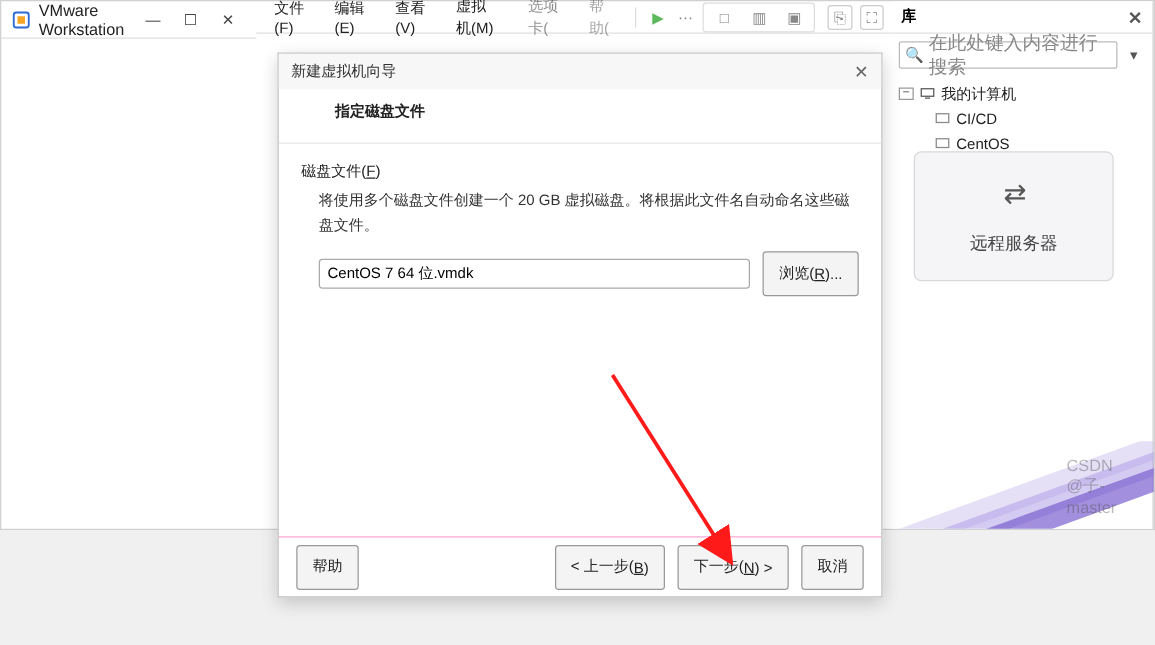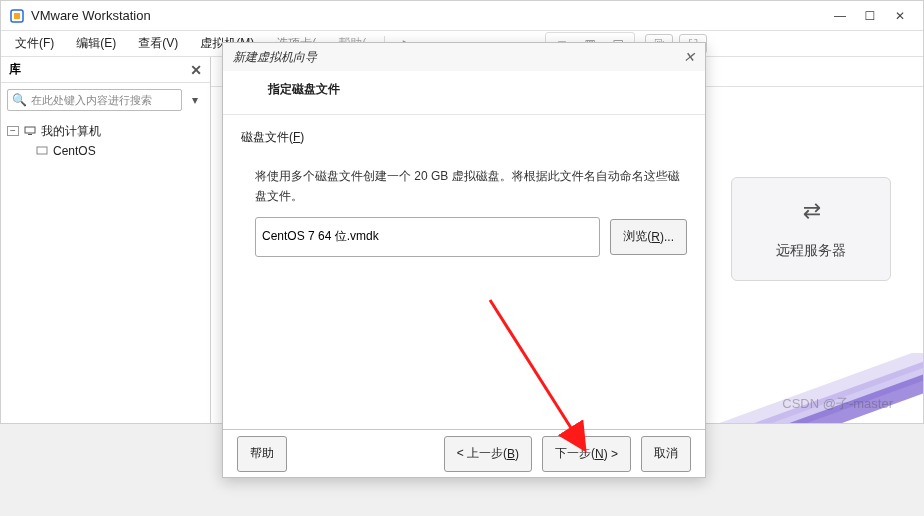--- a/index.html
+++ b/index.html
@@ -1,19 +1,19 @@
 <!DOCTYPE html>
 <html><head>
 <meta charset="utf-8">
 <style>
 * { box-sizing: border-box; margin: 0; padding: 0; font-family: "Microsoft YaHei", "Segoe UI", sans-serif; font-size: 12px; }
 body { width: 924px; height: 516px; background: #f0f0f0; overflow: hidden; position: relative; }
 
 
-.main-window { width: 924px; height: 424px; background: #fff; border: 1px solid #d0d0d0; display: flex; flex-direction: column; }
+.main-window { width: 924px; height: 424px; background: #fff; border: 1px solid #d0d0d0; display: flex; flex-direction: row; }
 
 
 .title-bar { height: 30px; display: flex; align-items: center; padding: 0 8px; border-bottom: 1px solid #e0e0e0; }
 .title-bar .app-icon { width: 16px; height: 16px; margin-right: 6px; display: inline-flex; align-items: center; justify-content: center; }
 .title-bar .title { flex: 1; font-size: 13px; color: #222; }
 .title-bar .win-btn { width: 30px; height: 20px; display: inline-flex; align-items: center; justify-content: center; color: #444; cursor: default; }
 
 
 .menu-bar { height: 26px; display: flex; align-items: center; padding: 0 4px; border-bottom: 1px solid #e0e0e0; gap: 2px; }
 .menu-item { padding: 3px 10px; color: #222; }
@@ -48,32 +48,32 @@
 
 .deco { position: absolute; right: 0; bottom: 0; width: 260px; height: 70px; overflow: hidden; pointer-events: none; }
 .deco .stripe { position: absolute; width: 300px; height: 18px; background: #7a5fcf; opacity: 0.5; transform: rotate(-20deg); }
 .deco .s1 { bottom: -10px; right: -40px; opacity: 0.7; }
 .deco .s2 { bottom: 10px; right: -60px; background: #a997e6; }
 .deco .s3 { bottom: 30px; right: -80px; background: #cdc2f0; opacity: .5; }
 .watermark { position: absolute; right: 30px; bottom: 10px; color: rgba(80,80,80,.4); font-size: 13px; }
 
 
 .modal { position: absolute; left: 222px; top: 42px; width: 484px; height: 436px; background: #fff; border: 1px solid #bfbfbf; box-shadow: 0 4px 14px rgba(0,0,0,.2); display: flex; flex-direction: column; }
-.modal-title { height: 28px; display: flex; align-items: center; padding: 0 10px; background: #f7f7f7; font-style: italic; }
+.modal-title { height: 28px; display: flex; align-items: center; padding: 0 10px; background: #f7f7f7; }
 .modal-title .t { flex: 1; color: #333; }
 .modal-title .x { color: #666; font-size: 14px; }
 .modal-head { padding: 10px 20px 12px; border-bottom: 1px solid #e6e6e6; }
 .modal-head .h1 { font-weight: bold; color: #222; font-size: 12px; margin-bottom: 4px; margin-left: 25px; }
 .modal-head .h2 { color: #333; padding-left: 12px; }
 .modal-body { flex: 1; padding: 14px 18px; }
-.modal-body .section-label { color: #222; margin-bottom: 20px; }
+.modal-body .section-label { color: #222; margin-bottom: 4px; }
 .modal-body .section-label u { text-decoration: underline; }
 .modal-body .desc { color: #333; line-height: 1.7; padding-left: 14px; margin-bottom: 10px; }
 .input-row { display: flex; gap: 10px; padding-left: 14px; align-items: center; }
-.input-row input { flex: 1; height: 40px; border: 1px solid #aaa; border-radius: 3px; padding: 0 6px; font-size: 12px; }
+.input-row input { flex: 1; height: 24px; border: 1px solid #aaa; border-radius: 3px; padding: 0 6px; font-size: 12px; }
 .btn { height: 36px; border: 1px solid #999; border-radius: 3px; background: #f4f4f4; padding: 0 12px; cursor: default; color: #222; display: inline-flex; align-items: center; }
 .modal-footer { height: 48px; border-top: 1px solid #f9a8d4; display: flex; align-items: center; padding: 0 14px; gap: 10px; }
 .modal-footer .spacer { flex: 1; }
 
 
 .arrow-svg { position: absolute; left: 470px; top: 280px; pointer-events: none; }
 </style>
 </head>
 <body>
 
@@ -115,34 +115,42 @@
   <div class="body">
 
     <div class="sidebar">
       <div class="sidebar-header">
         <span>库</span>
         <span class="close">✕</span>
       </div>
       <div class="sidebar-search">
         <div class="search-box">
           <span class="glass">🔍</span>
-          <span style="font-size:11px;">在此处键入内容进行搜索</span>
+          <span style="font-size:15px;">在此处键入内容进行搜索</span>
         </div>
         <span class="chev">▾</span>
       </div>
       <div class="tree">
         <div class="tree-row">
           <span class="exp">−</span>
           <span class="ic">
             <svg width="12" height="12" viewBox="0 0 12 12">
                 <rect x="1" y="2" width="10" height="6" fill="none" stroke="#555"></rect>
                 <rect x="4" y="9" width="4" height="1" fill="#555"></rect>
               </svg>
           </span>
           <span>我的计算机</span>
+        </div>
+        <div class="tree-row tree-child">
+          <span class="ic">
+            <svg width="12" height="12" viewBox="0 0 12 12">
+                <rect x="1" y="2" width="10" height="7" fill="none" stroke="#888"></rect>
+              </svg>
+          </span>
+          <span>CI/CD</span>
         </div>
         <div class="tree-row tree-child">
           <span class="ic">
             <svg width="12" height="12" viewBox="0 0 12 12">
                 <rect x="1" y="2" width="10" height="7" fill="none" stroke="#888"></rect>
               </svg>
           </span>
           <span>CentOS</span>
         </div>
       </div>

